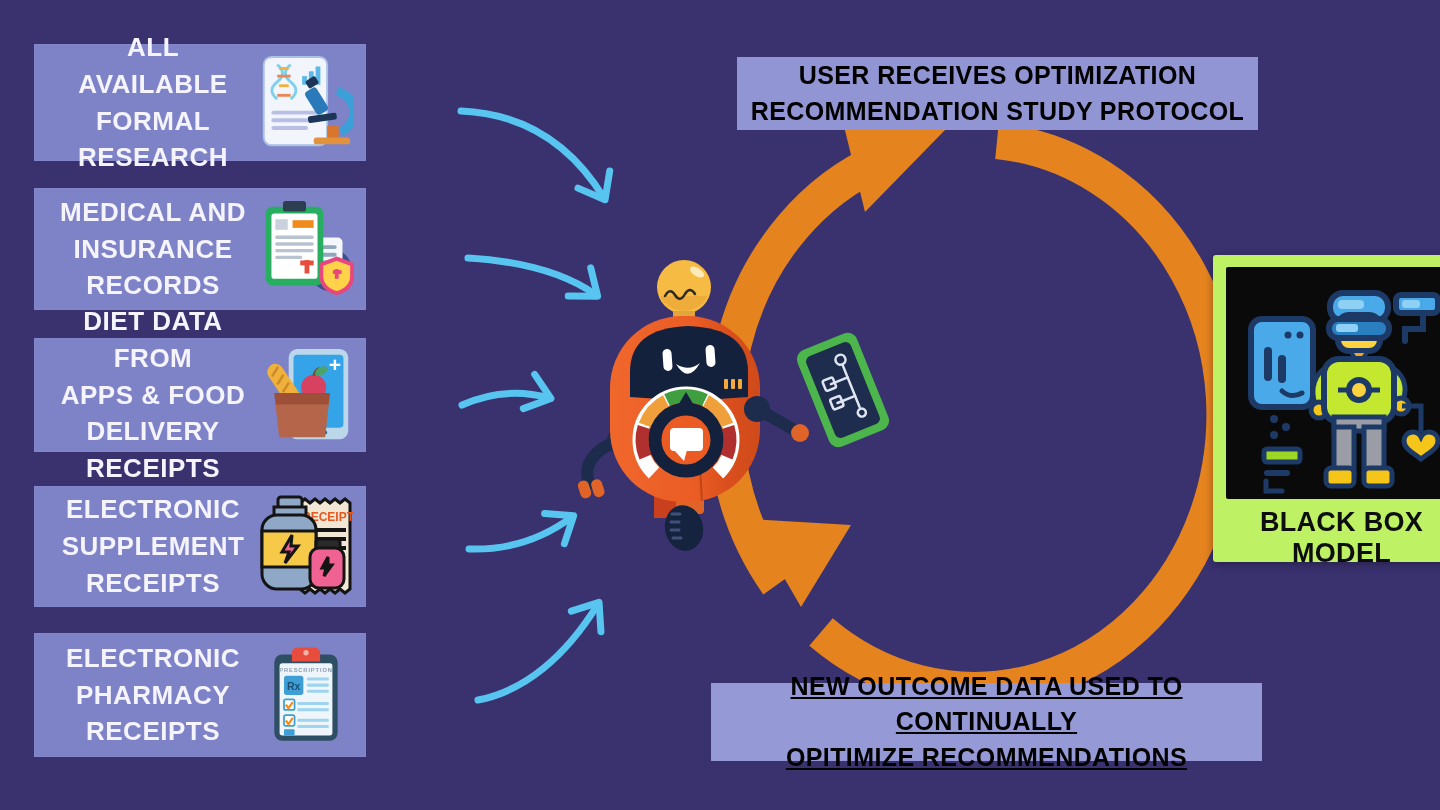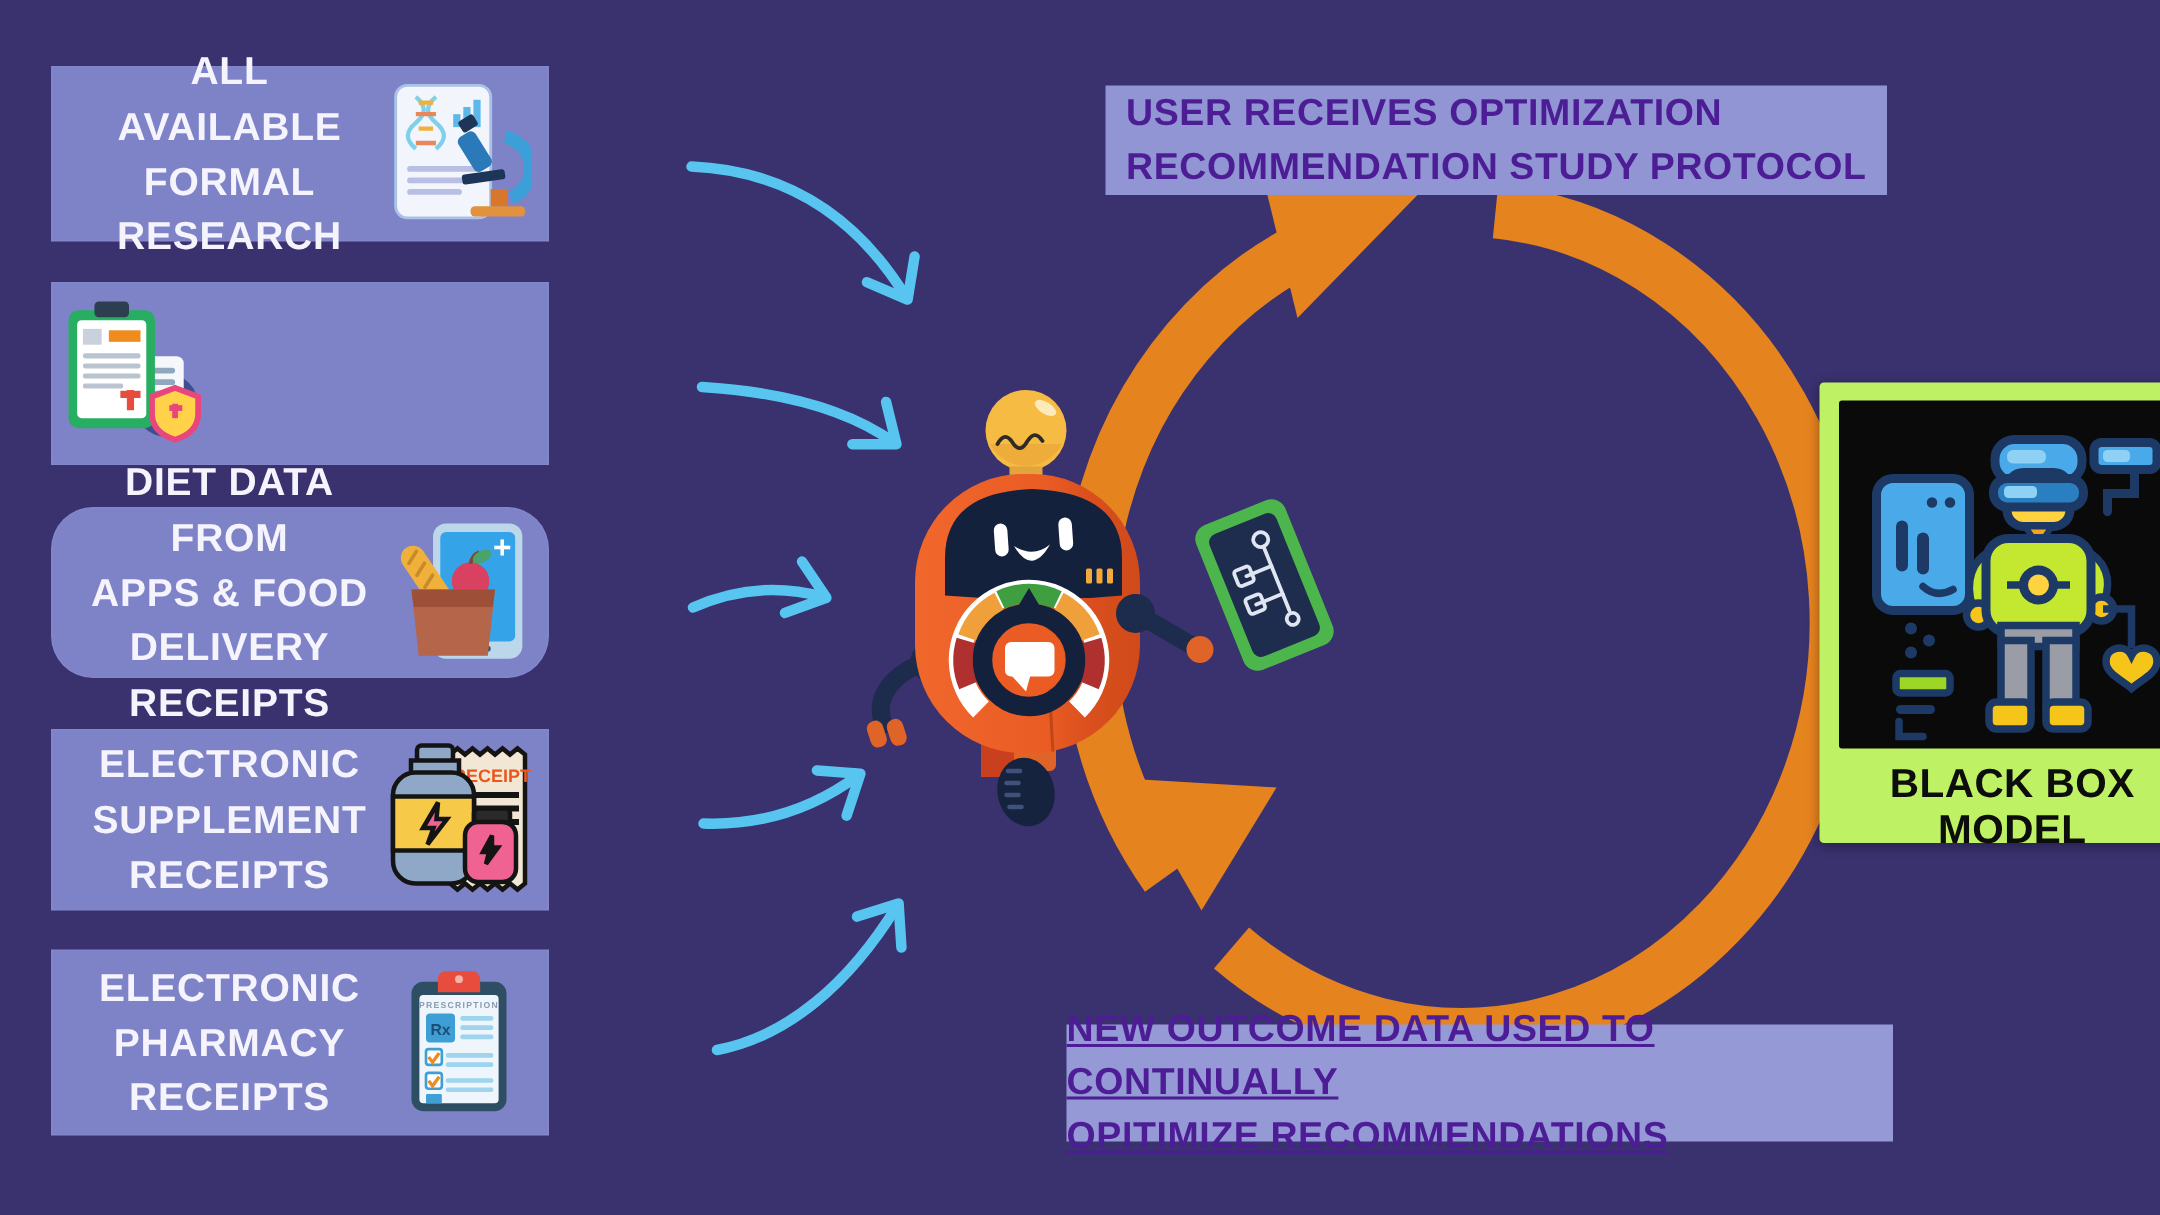--- a/index.html
+++ b/index.html
@@ -27,22 +27,22 @@
     padding-left:18px;
   }
   .input-box .box-icon{
     width:104px;height:100px;flex:0 0 104px;
     display:flex;align-items:center;justify-content:center;
     margin-right:8px;
   }
   .banner{
     position:absolute;
     display:flex;align-items:center;justify-content:center;
-    text-align:left;
-    color:#4c1d95;font-weight:700;font-size:25px;line-height:1.42;
+    text-align:center;
+    color:#000000;font-weight:700;font-size:25px;line-height:1.42;
     letter-spacing:.4px;white-space:pre-line;
   }
   #banner-top{left:737px;top:57px;width:521px;height:73px;background:#9195d3;}
   #banner-bottom{left:711px;top:683px;width:551px;height:78px;background:#9599d6;text-decoration:underline;}
   #blackbox-card{
     position:absolute;left:1213px;top:255px;width:257px;height:307px;
     background:#bef264;border-radius:3px;
     box-shadow:0 2px 8px rgba(0,0,0,.35);
   }
   #blackbox-card .bb-inner{
@@ -195,20 +195,22 @@
           <rect x="50" y="24" width="12" height="9" rx="2" fill="#1d3557" transform="rotate(-32 56 28)"></rect>
           <rect x="52" y="62" width="30" height="7" rx="2" fill="#1d3557" transform="rotate(-8 67 65)"></rect>
           <rect x="72" y="74" width="12" height="12" fill="#d8762c"></rect>
           <rect x="58" y="86" width="38" height="7" rx="3" fill="#e2913c"></rect>
         </g>
       </svg>
     </div>
   </div>
 
   <div class="input-box" style="top:188px;height:122px;">
+    <div class="box-label">MEDICAL AND
+INSURANCE RECORDS</div>
     <div class="box-icon">
       <svg width="96" height="104" viewBox="0 0 100 104">
         <circle cx="76" cy="74" r="22" fill="#3d4f8f"></circle>
         <rect x="52" y="40" width="36" height="46" rx="5" fill="#f5f7fa"></rect>
         <g fill="#8fa8c0">
           <rect x="58" y="48" width="24" height="4" rx="2"></rect>
           <rect x="58" y="56" width="24" height="4" rx="2"></rect>
           <rect x="58" y="64" width="24" height="4" rx="2"></rect>
         </g>
         <rect x="8" y="8" width="60" height="82" rx="7" fill="#27ae60"></rect>
@@ -228,21 +230,21 @@
         </g>
         <path d="M82,62 l16,6 v12 q0,13 -16,18 q-16,-5 -16,-18 v-12 z" fill="#ffd24a" stroke="#e8467c" stroke-width="4"></path>
         <g fill="#e8467c">
           <rect x="78" y="74" width="9" height="4"></rect>
           <rect x="80" y="73" width="4" height="10"></rect>
         </g>
       </svg>
     </div>
   </div>
 
-  <div class="input-box" style="top:338px;height:114px;border-radius:28px;">
+  <div class="input-box" style="top:338px;height:114px;">
     <div class="box-label">DIET DATA FROM
 APPS &amp; FOOD
 DELIVERY RECEIPTS</div>
     <div class="box-icon">
       <svg width="96" height="100" viewBox="0 0 100 100">
         <rect x="32" y="2" width="62" height="94" rx="9" fill="#bdd7ea"></rect>
         <rect x="37" y="8" width="52" height="76" rx="4" fill="#35a3e8"></rect>
         <text x="80" y="26" font-family="Liberation Sans, sans-serif" font-size="22" font-weight="700" fill="#ffffff" text-anchor="middle">+</text>
         <rect x="55" y="87" width="17" height="4" rx="2" fill="#2b5a78"></rect>
         <g transform="rotate(-34 28 38)">

